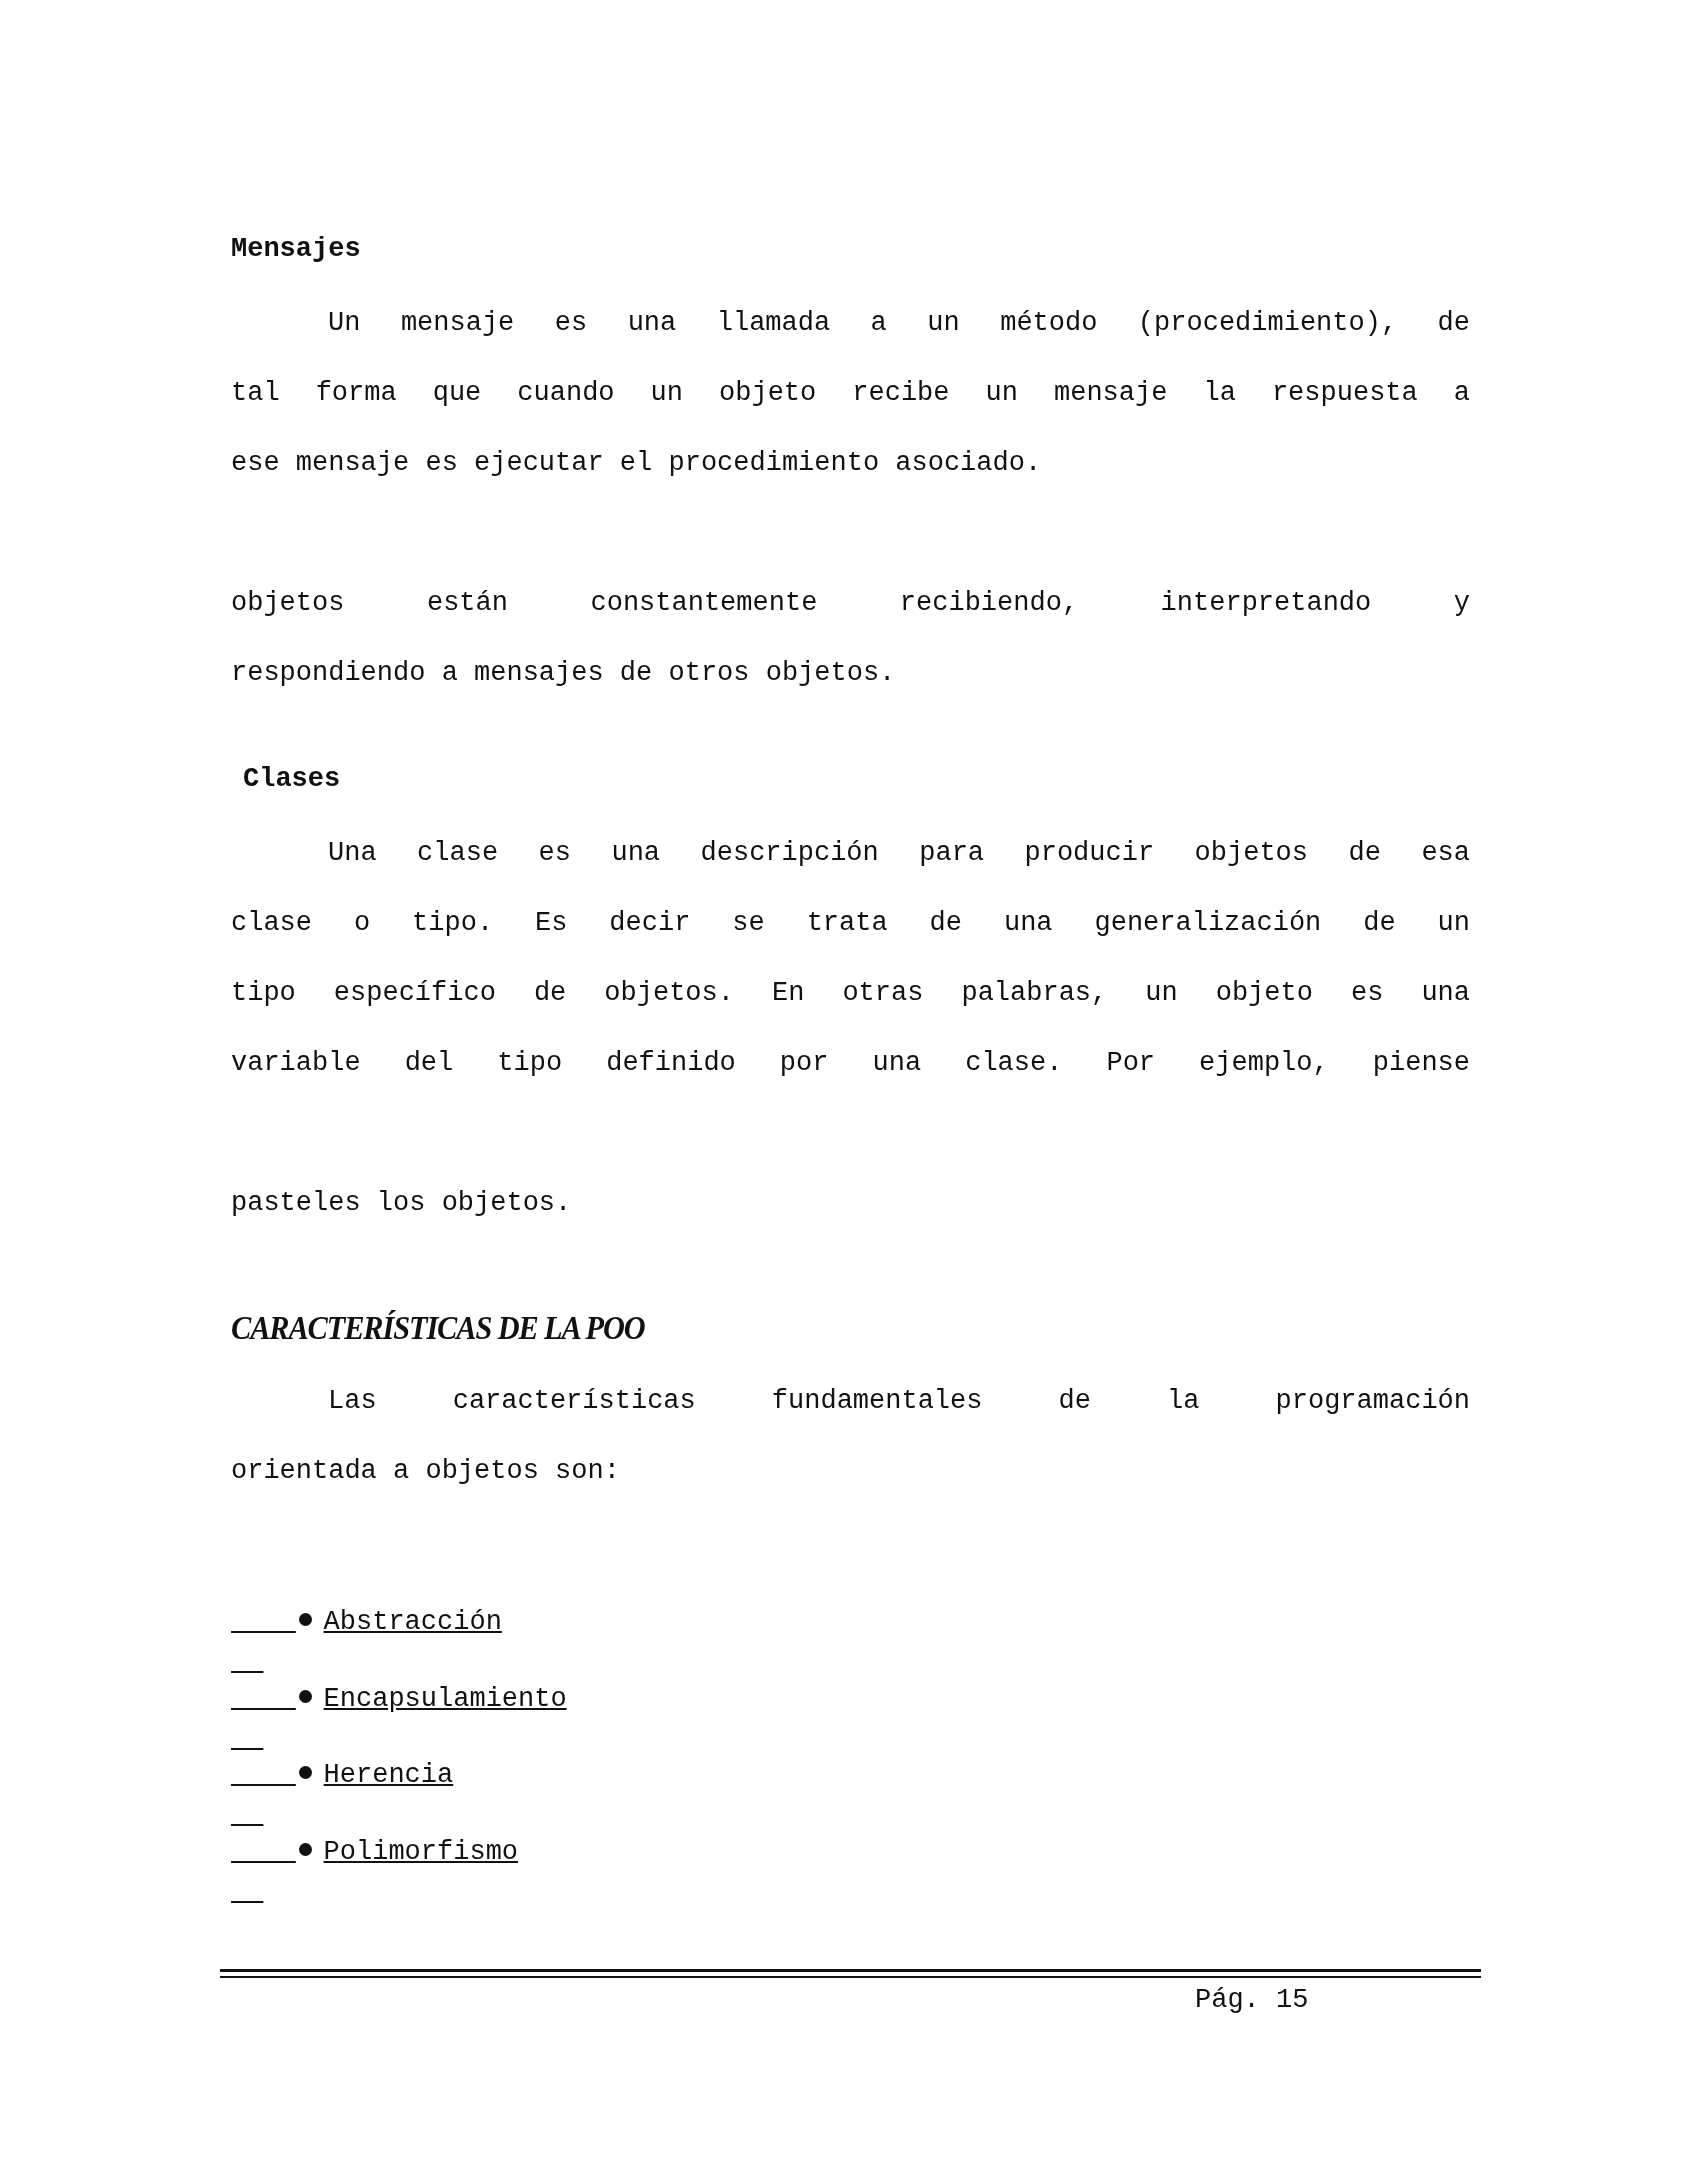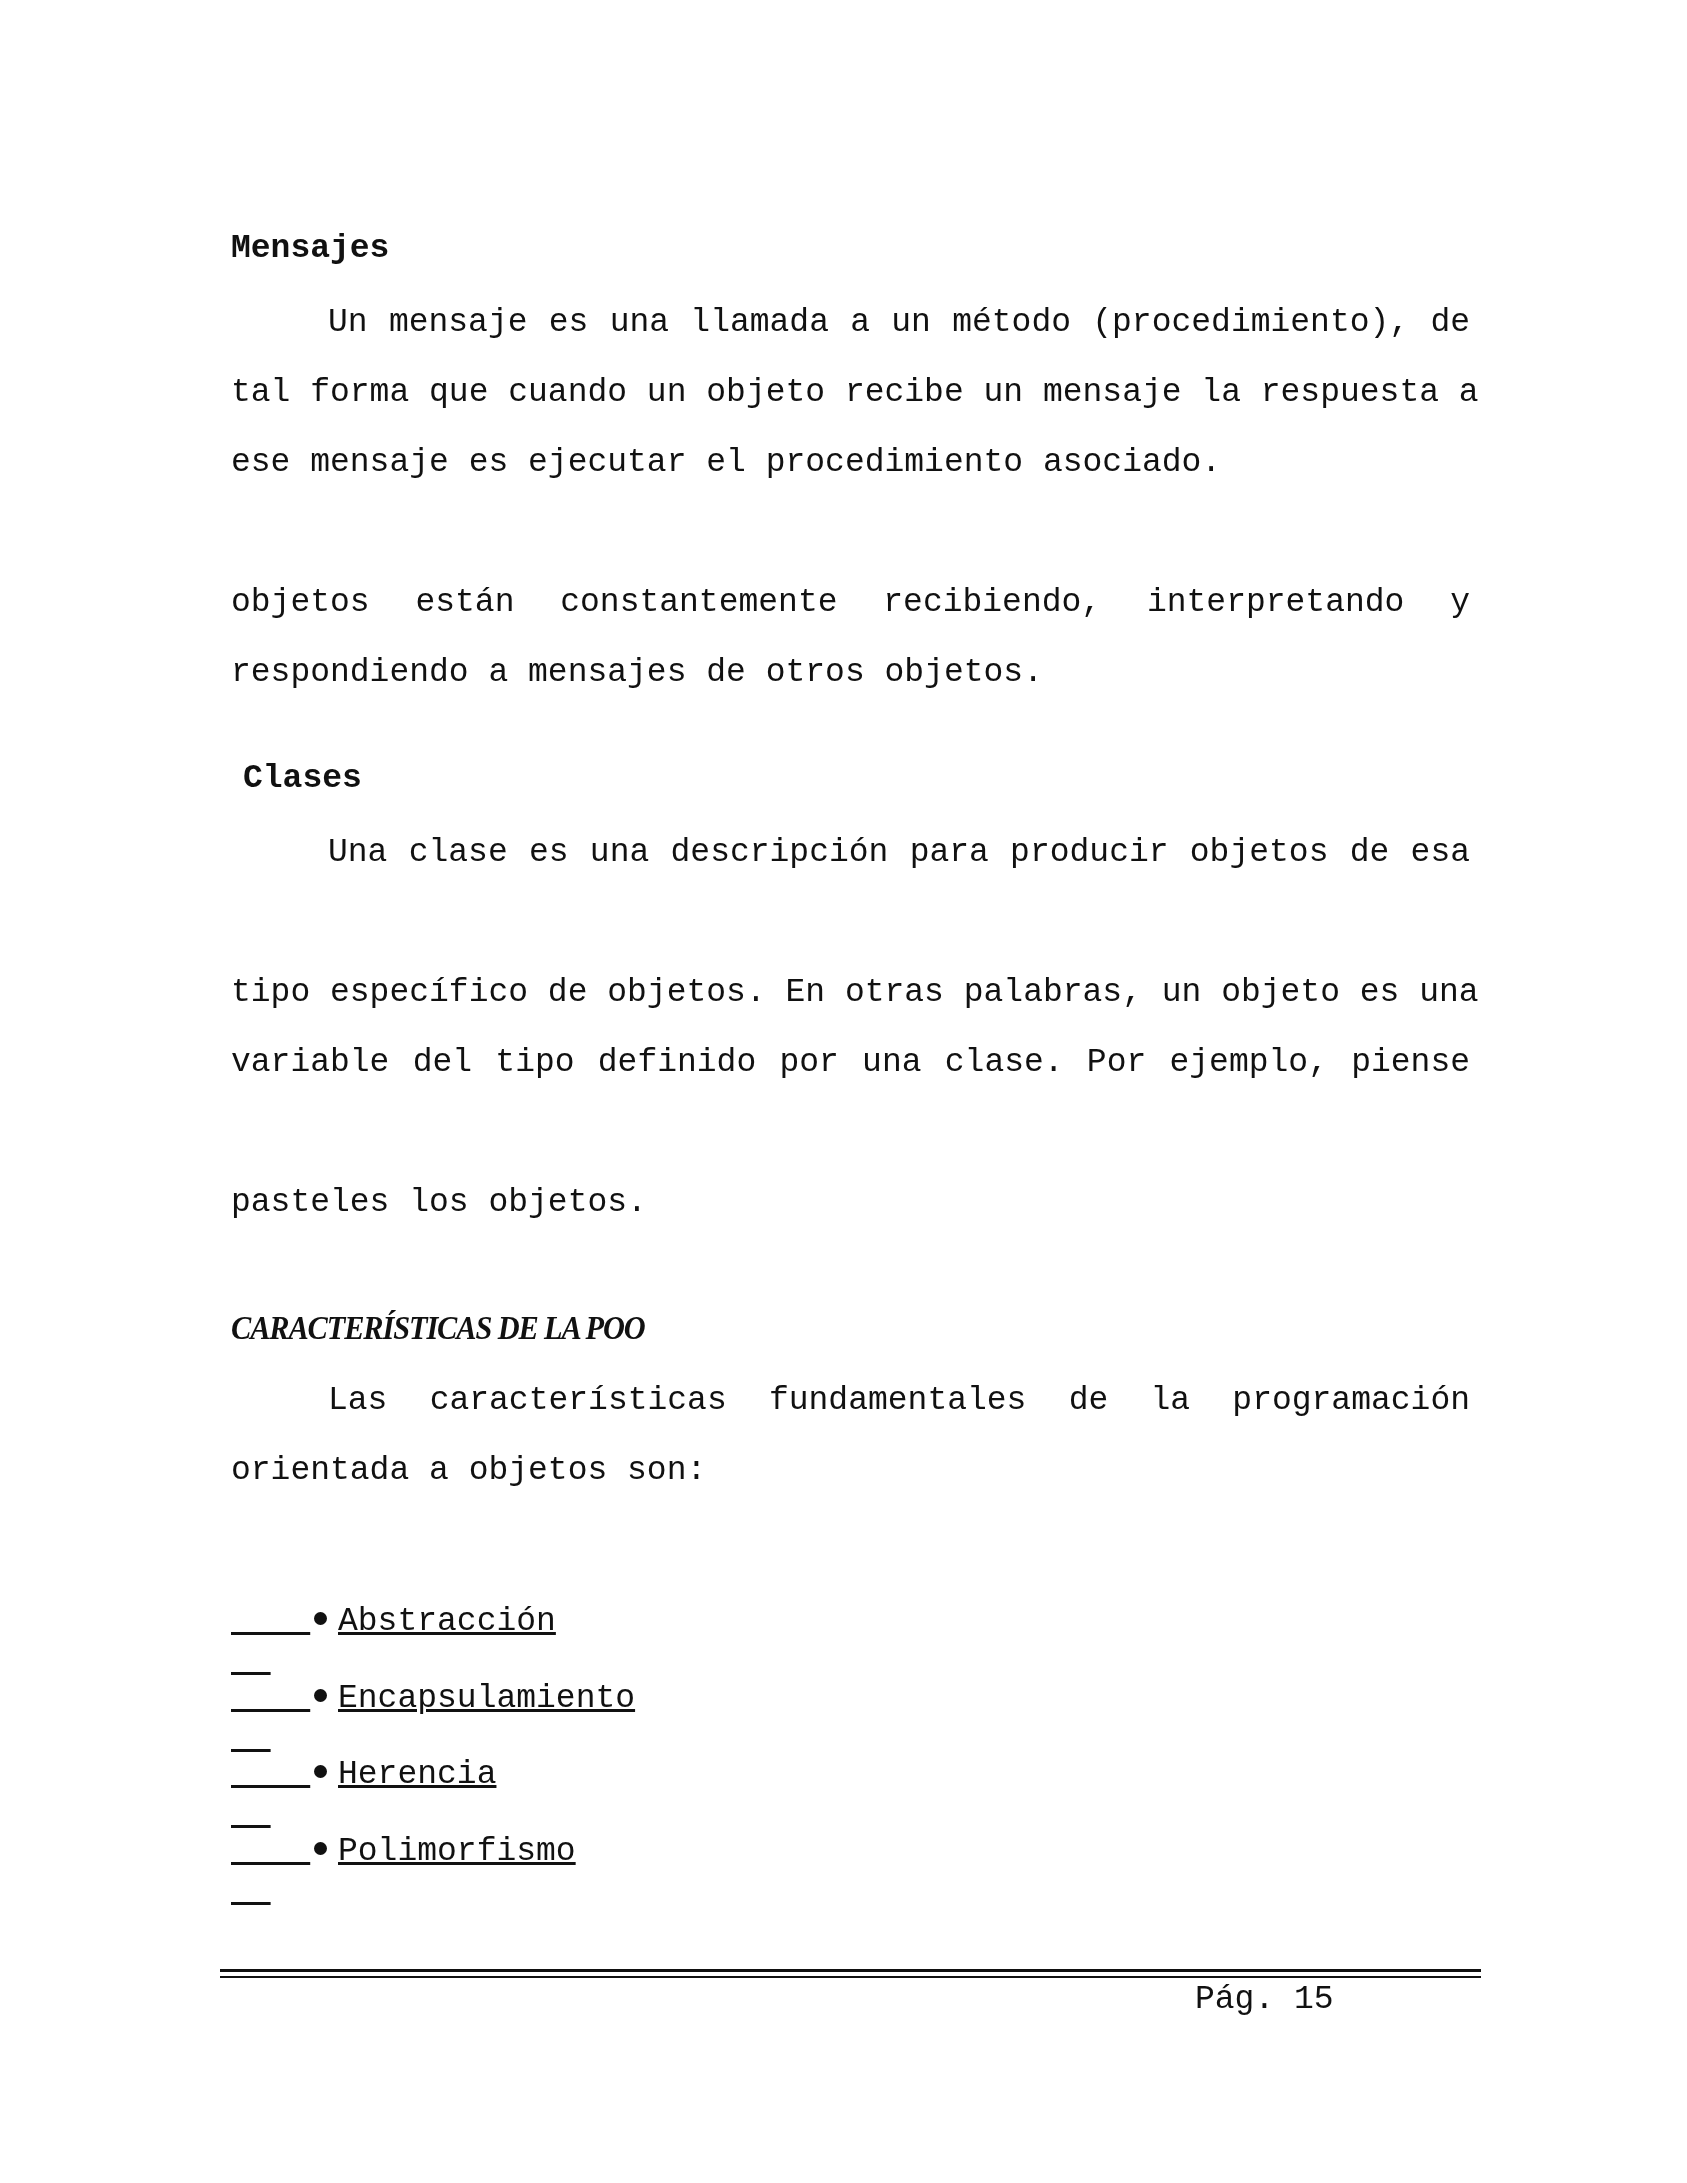--- a/index.html
+++ b/index.html
@@ -1,18 +1,18 @@
 <!DOCTYPE html>
 <html style="font-size:13px"><head>
 <meta charset="utf-8">
 <style>
   html, body { margin: 0; padding: 0; background: #ffffff; }
   body { width: 1687px; height: 2183px; position: relative; overflow: hidden; color: #111; }
   .page { position: absolute; left: 0; top: 0; width: 1687px; height: 2183px; }
-  .mono { font-family: "Liberation Mono", "DejaVu Sans Mono", monospace; font-size: 33px; }
+  .mono { font-family: "Liberation Mono", "DejaVu Sans Mono", monospace; font-size: 27px; }
   .line { position: absolute; left: 231px; width: 1239px; white-space: pre; line-height: 40px; }
   .just { text-align: justify; text-align-last: justify; }
   .indent { left: 328px; width: 1142px; }
   .heading { font-weight: bold; }
   .section-title {
     position: absolute; left: 231px; top: 1310px;
     font-family: "Liberation Serif", "DejaVu Serif", serif;
     font-weight: bold; font-style: italic; font-size: 33px; letter-spacing: -1.2px;
     transform: scaleX(0.92); transform-origin: left;
   }
@@ -33,20 +33,21 @@
   <div class="line mono just indent" style="top:303px;">Un mensaje es una llamada a un método (procedimiento), de</div>
   <div class="line mono just" style="top:373px;">tal forma que cuando un objeto recibe un mensaje la respuesta a</div>
   <div class="line mono" style="top:443px;">ese mensaje es ejecutar el procedimiento asociado.</div>
 
   <div class="line mono just" style="top:583px;">objetos están constantemente recibiendo, interpretando y</div>
   <div class="line mono" style="top:653px;">respondiendo a mensajes de otros objetos.</div>
 
   <div class="line mono heading" style="top:759px;margin-left:12px;">Clases</div>
 
   <div class="line mono just indent" style="top:833px;">Una clase es una descripción para producir objetos de esa</div>
+  <div class="line mono just" style="top:903px;">clase o tipo. Es decir se trata de una generalización de un</div>
   <div class="line mono just" style="top:973px;">tipo específico de objetos. En otras palabras, un objeto es una</div>
   <div class="line mono just" style="top:1043px;">variable del tipo definido por una clase. Por ejemplo, piense</div>
   <div class="line mono" style="top:1183px;">pasteles los objetos.</div>
 
   <div class="section-title">CARACTERÍSTICAS DE LA POO</div>
 
   <div class="line mono just indent" style="top:1381px;">Las características fundamentales de la programación</div>
   <div class="line mono" style="top:1451px;">orientada a objetos son:</div>
 
   <div class="bullet-item mono" style="top:1562px;">

